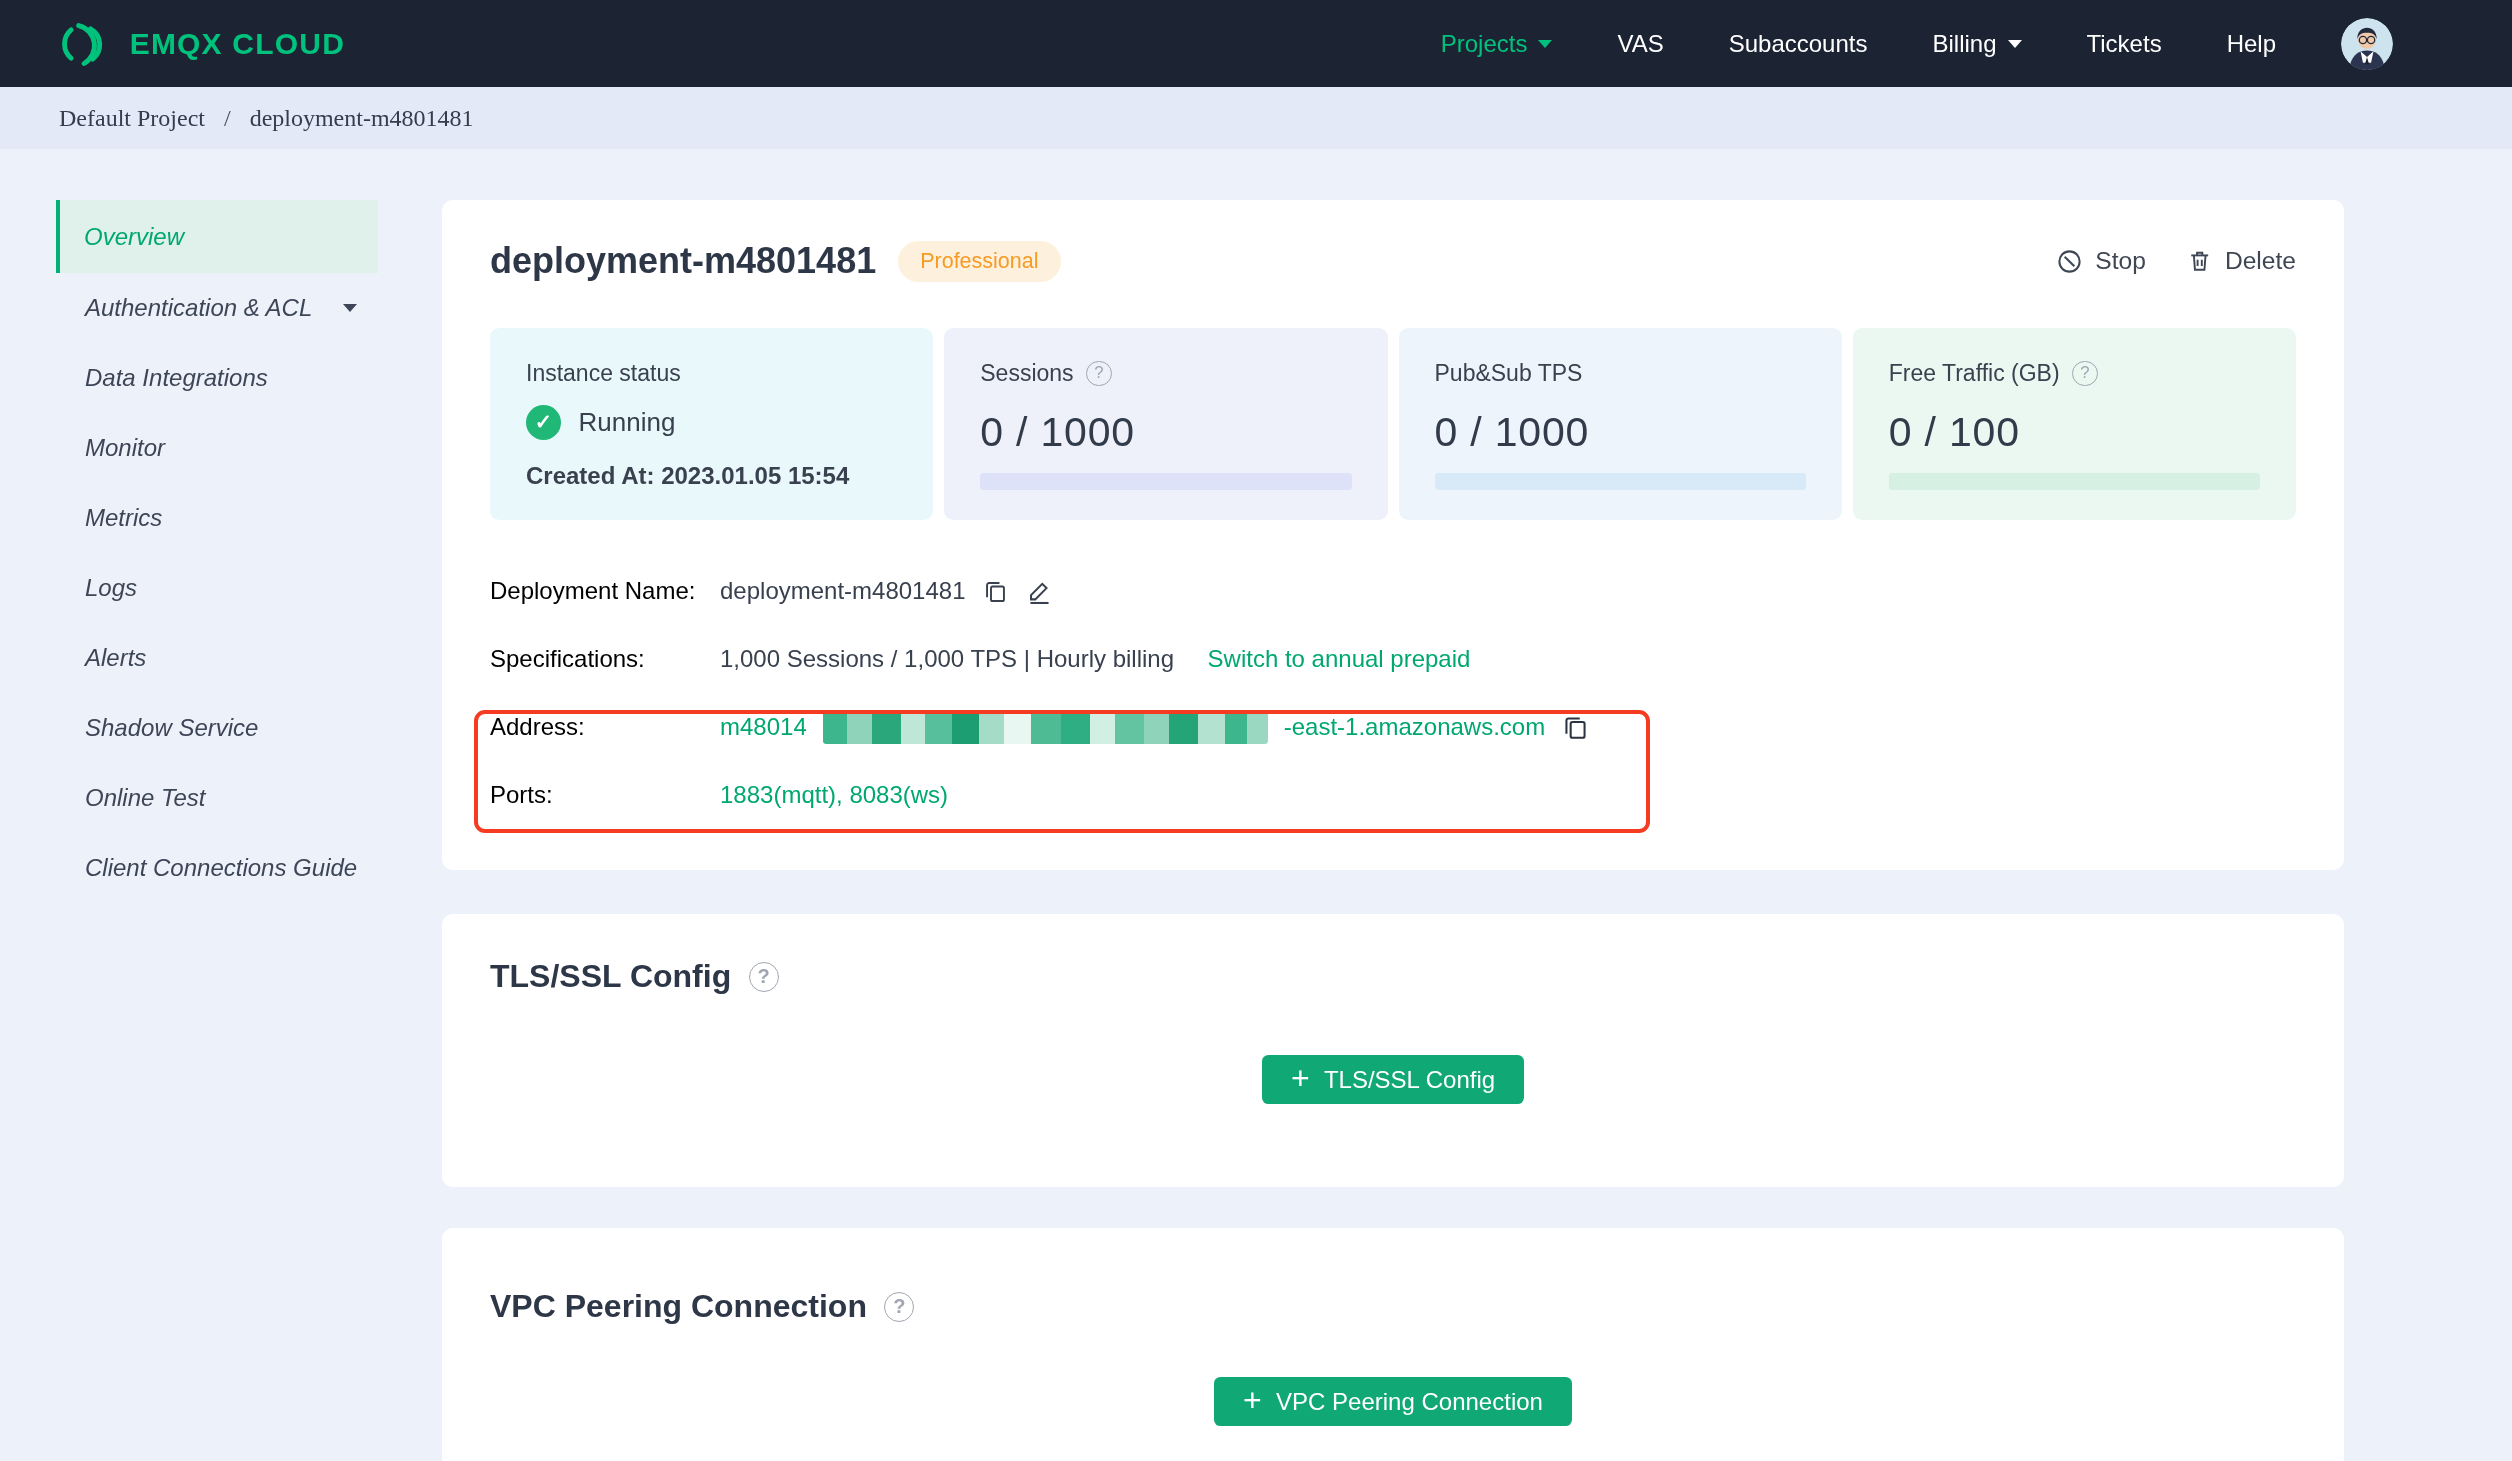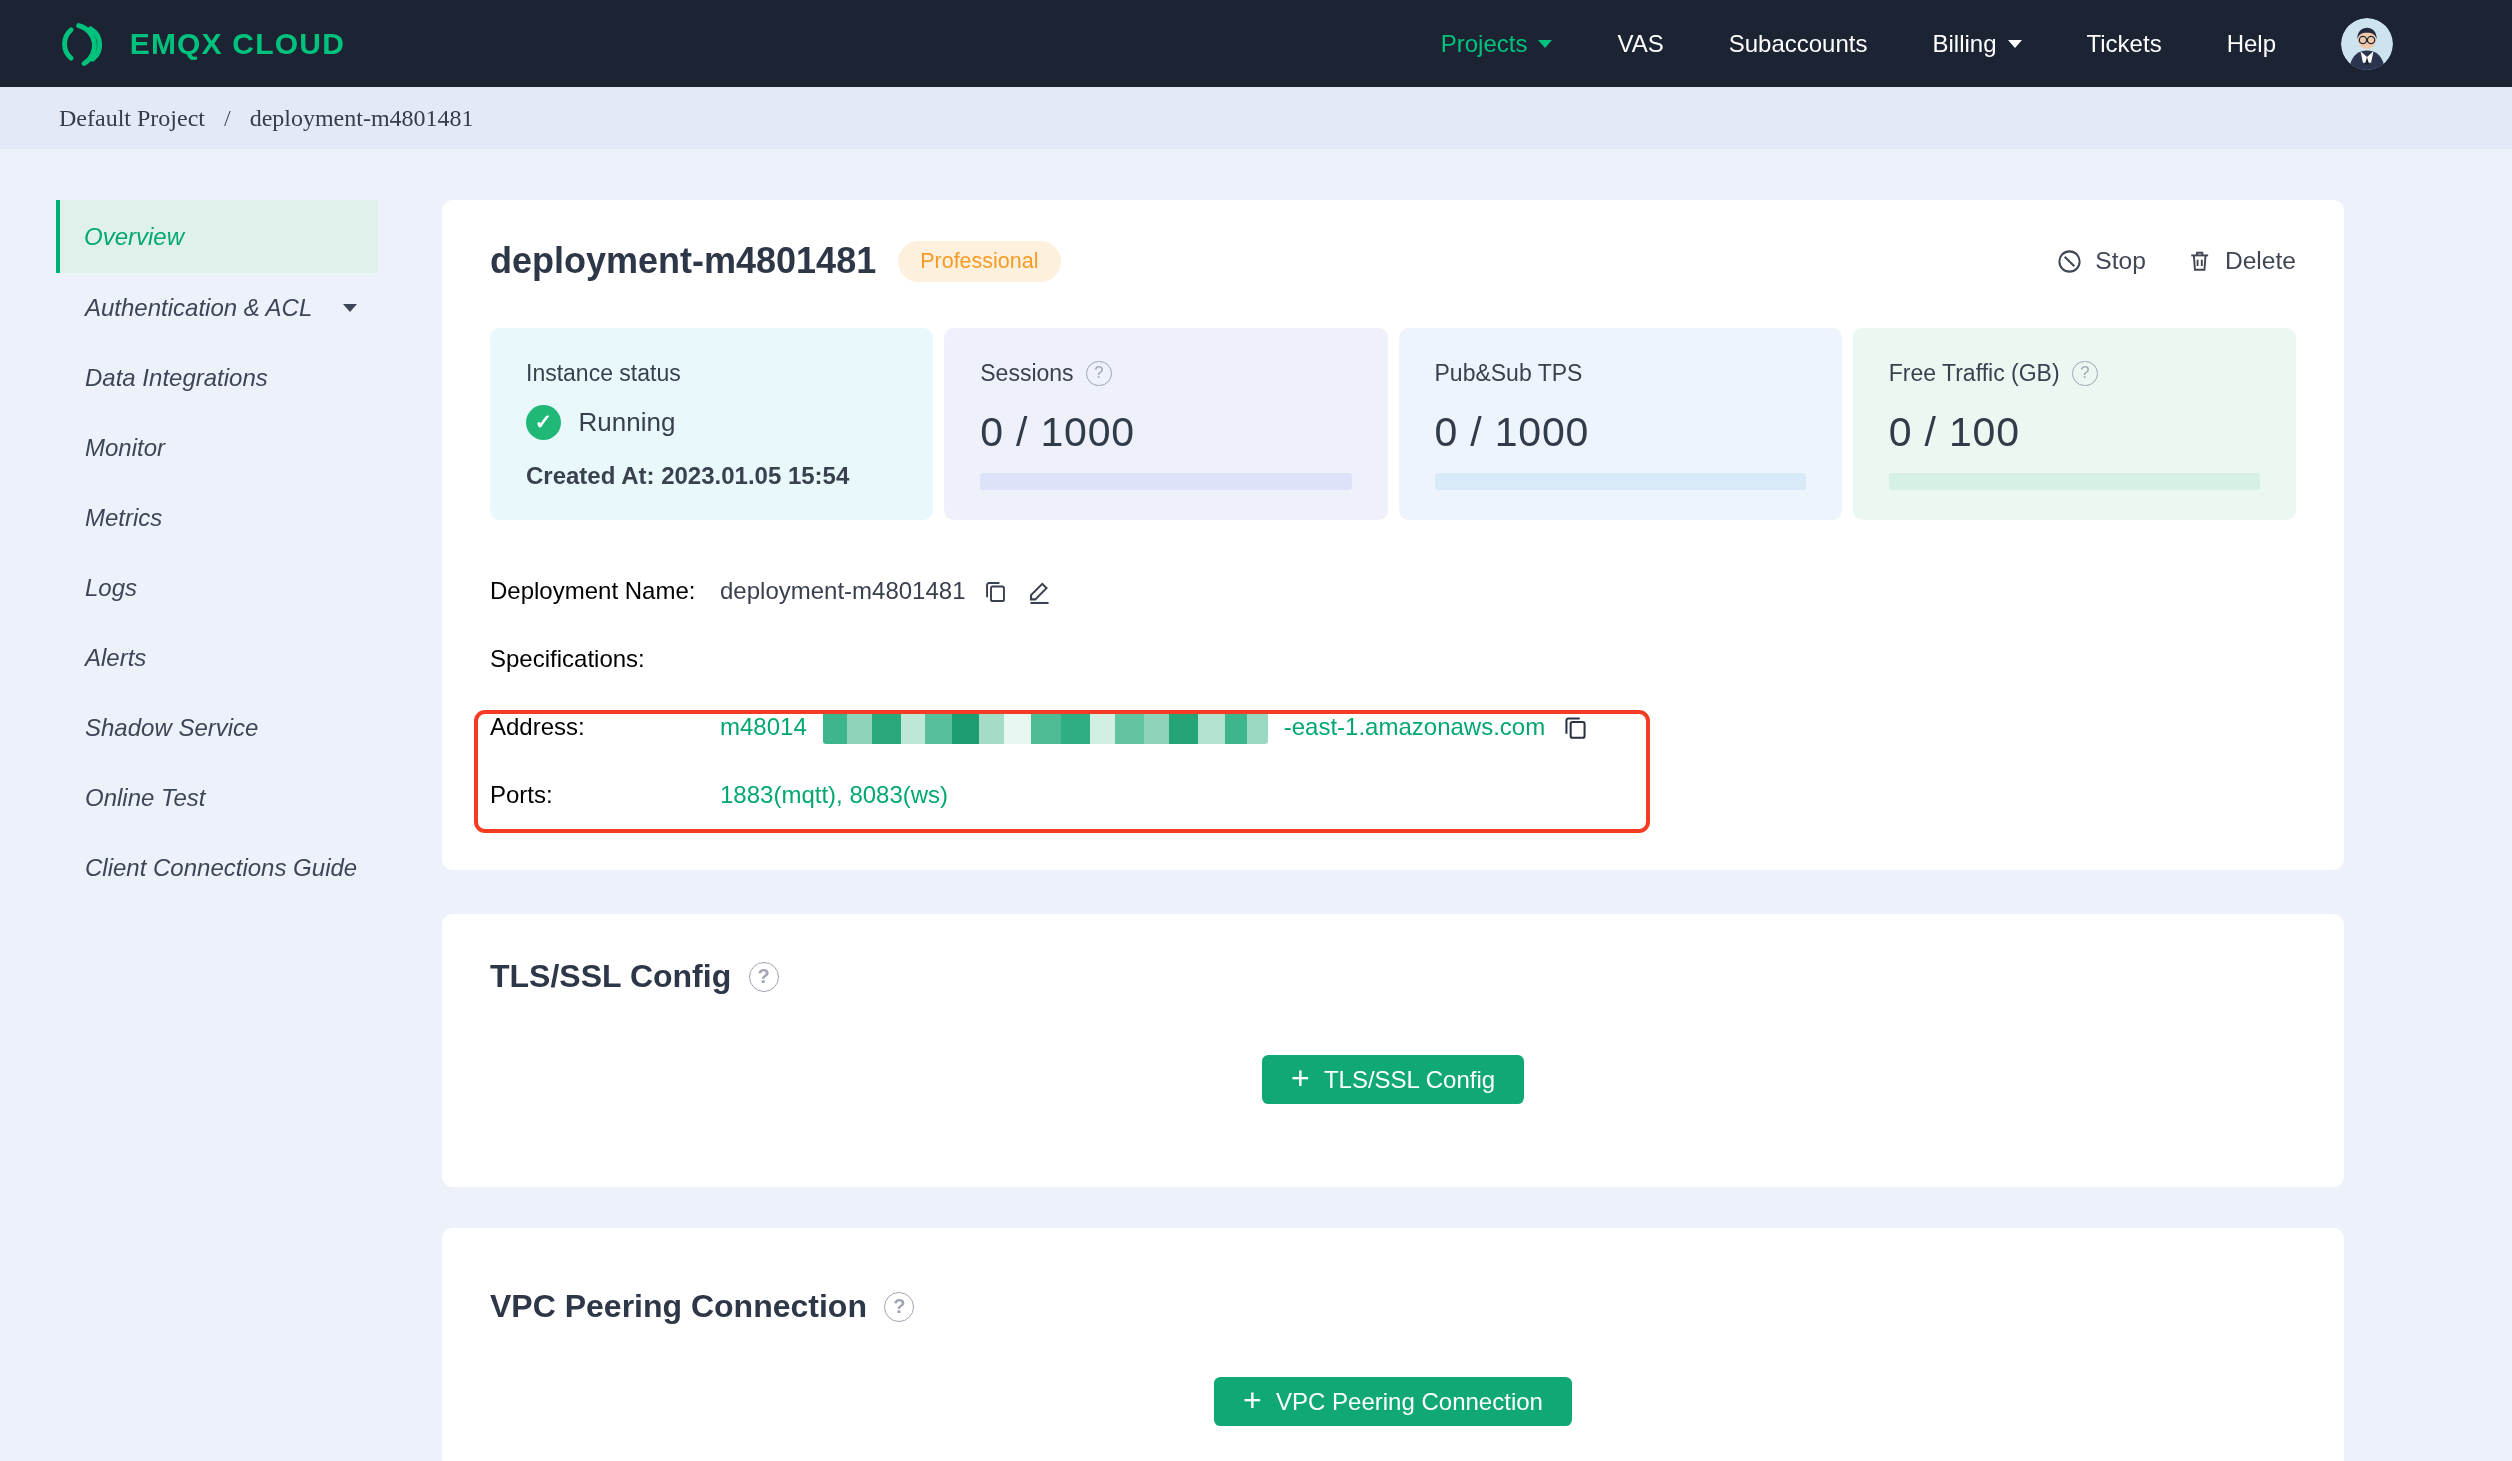--- a/index.html
+++ b/index.html
@@ -241,20 +241,24 @@
             <span class="icon-btn">
               <svg width="29" height="29" viewBox="0 0 24 24" fill="none" stroke="#39414f" stroke-width="1.7">
                 <path d="M14.3 5.7l3.5 3.5L8.5 18.5H5v-3.5z"></path>
                 <path d="M4.5 21.5h15"></path>
               </svg>
             </span>
           </span>
         </div>
         <div class="drow">
           <span class="dlabel">Specifications:</span>
+          <span class="dvalue">
+            <span>1,000 Sessions / 1,000 TPS | Hourly billing</span>
+            <span class="link-green">Switch to annual prepaid</span>
+          </span>
         </div>
         <div class="drow">
           <span class="dlabel">Address:</span>
           <span class="dvalue green">
             <span>m48014</span>
             <span class="redact"></span>
             <span>-east-1.amazonaws.com</span>
             <span class="icon-btn">
               <svg width="29" height="29" viewBox="0 0 24 24" fill="none" stroke="#2b3342" stroke-width="1.7">
                 <rect x="8" y="7.5" width="11.5" height="13" rx="1.5"></rect>

